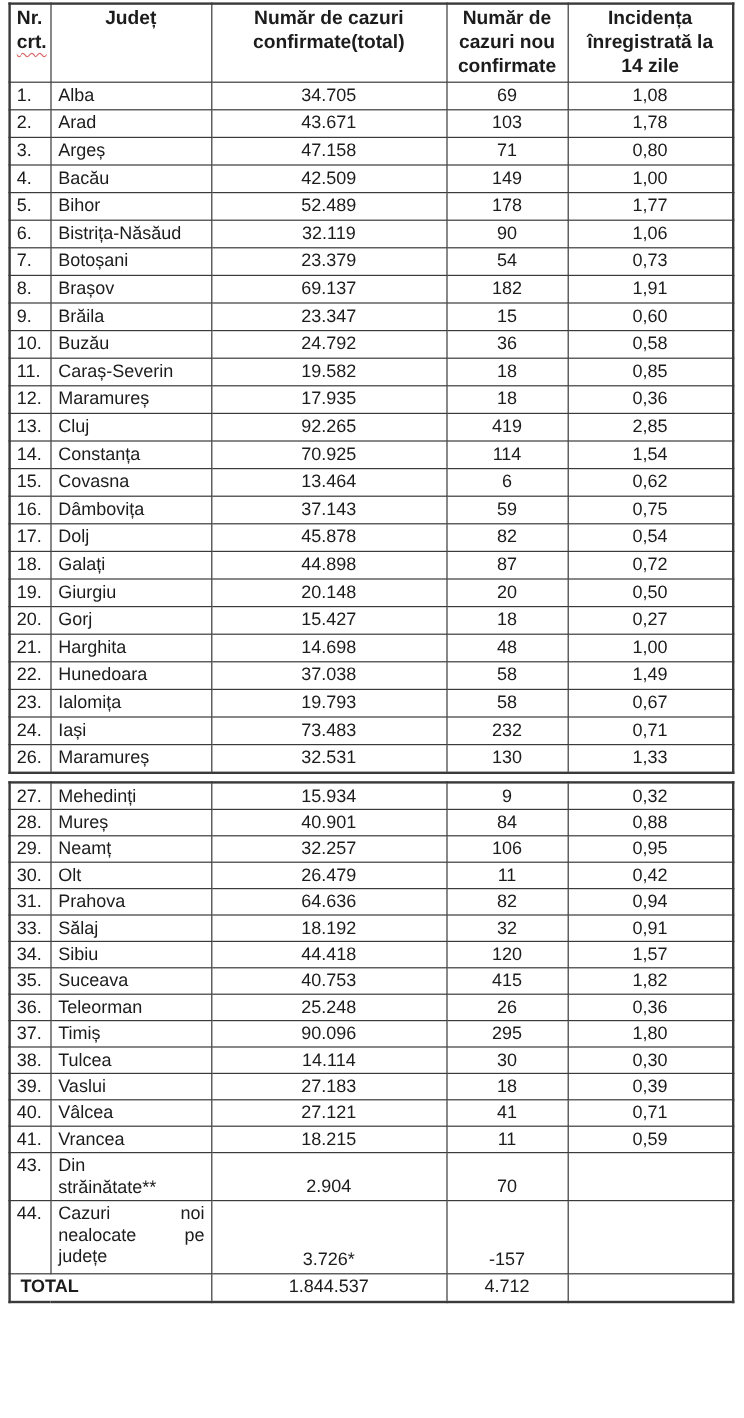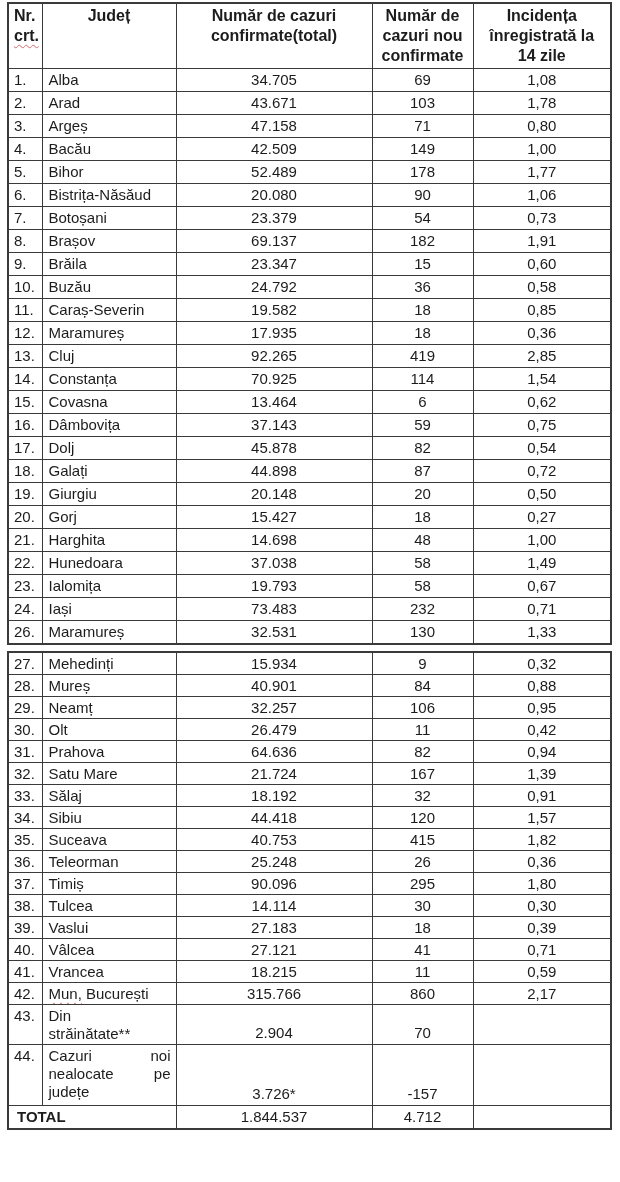--- a/index.html
+++ b/index.html
@@ -162,21 +162,21 @@
         <tr>
           <td class="cell-nr">5.</td>
           <td class="cell-judet">Bihor</td>
           <td class="cell-num">52.489</td>
           <td class="cell-num">178</td>
           <td class="cell-num">1,77</td>
         </tr>
         <tr>
           <td class="cell-nr">6.</td>
           <td class="cell-judet">Bistrița-Năsăud</td>
-          <td class="cell-num">20.080</td>
+          <td class="cell-num">32.119</td>
           <td class="cell-num">90</td>
           <td class="cell-num">1,06</td>
         </tr>
         <tr>
           <td class="cell-nr">7.</td>
           <td class="cell-judet">Botoșani</td>
           <td class="cell-num">23.379</td>
           <td class="cell-num">54</td>
           <td class="cell-num">0,73</td>
         </tr>
@@ -349,27 +349,20 @@
           <td class="cell-num">0,42</td>
         </tr>
         <tr>
           <td class="cell-nr">31.</td>
           <td class="cell-judet">Prahova</td>
           <td class="cell-num">64.636</td>
           <td class="cell-num">82</td>
           <td class="cell-num">0,94</td>
         </tr>
         <tr>
-          <td class="cell-nr">32.</td>
-          <td class="cell-judet">Satu Mare</td>
-          <td class="cell-num">21.724</td>
-          <td class="cell-num">167</td>
-          <td class="cell-num">1,39</td>
-        </tr>
-        <tr>
           <td class="cell-nr">33.</td>
           <td class="cell-judet">Sălaj</td>
           <td class="cell-num">18.192</td>
           <td class="cell-num">32</td>
           <td class="cell-num">0,91</td>
         </tr>
         <tr>
           <td class="cell-nr">34.</td>
           <td class="cell-judet">Sibiu</td>
           <td class="cell-num">44.418</td>
@@ -417,27 +410,20 @@
           <td class="cell-num">27.121</td>
           <td class="cell-num">41</td>
           <td class="cell-num">0,71</td>
         </tr>
         <tr>
           <td class="cell-nr">41.</td>
           <td class="cell-judet">Vrancea</td>
           <td class="cell-num">18.215</td>
           <td class="cell-num">11</td>
           <td class="cell-num">0,59</td>
-        </tr>
-        <tr>
-          <td class="cell-nr">42.</td>
-          <td class="cell-judet"><span class="sq">Mun,</span> București</td>
-          <td class="cell-num">315.766</td>
-          <td class="cell-num">860</td>
-          <td class="cell-num">2,17</td>
         </tr>
         <tr style="height: 40px;">
           <td class="cell-nr va-top">43.</td>
           <td class="cell-judet va-top">
             <div class="jline-single"><span>Din</span></div>
             <div class="jline-single"><span>străinătate**</span></div>
           </td>
           <td class="cell-num va-bottom">2.904</td>
           <td class="cell-num va-bottom">70</td>
           <td class="cell-num va-bottom"></td>

